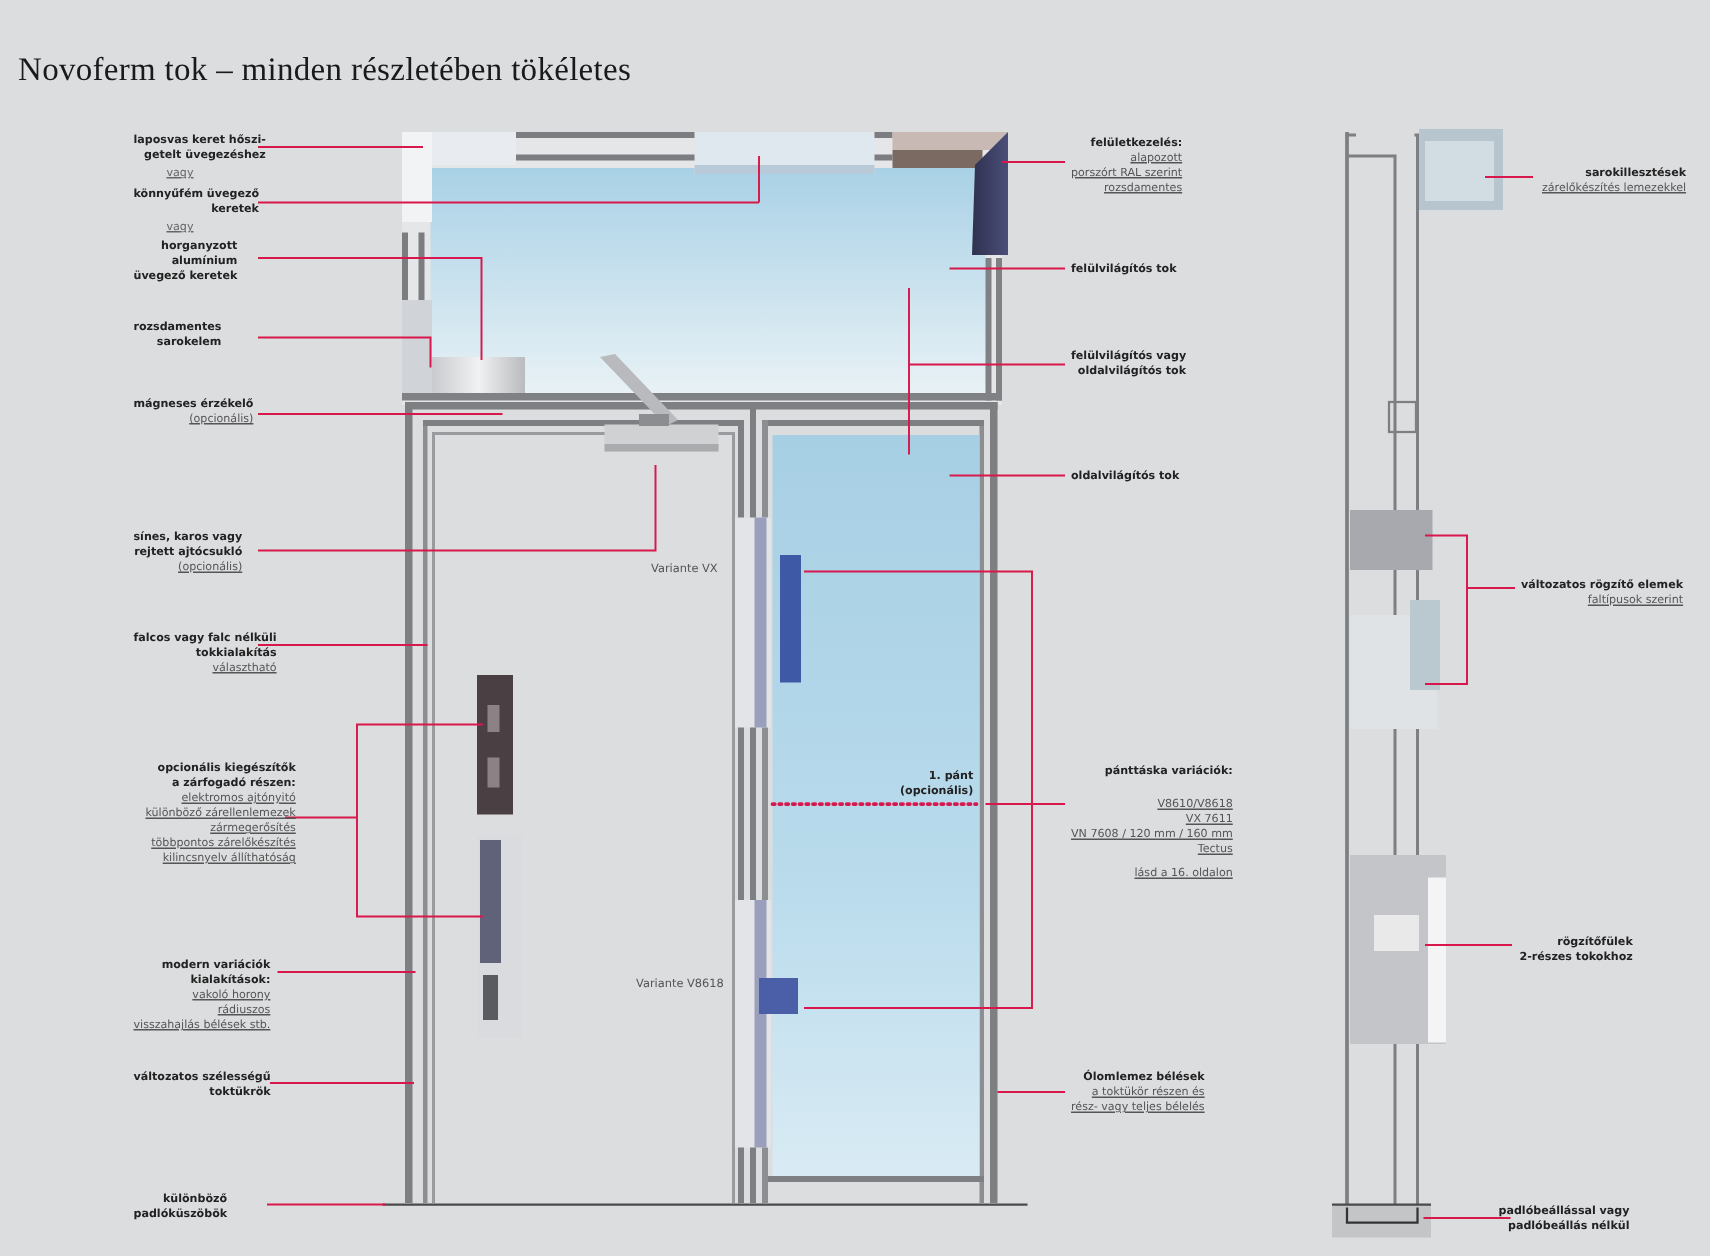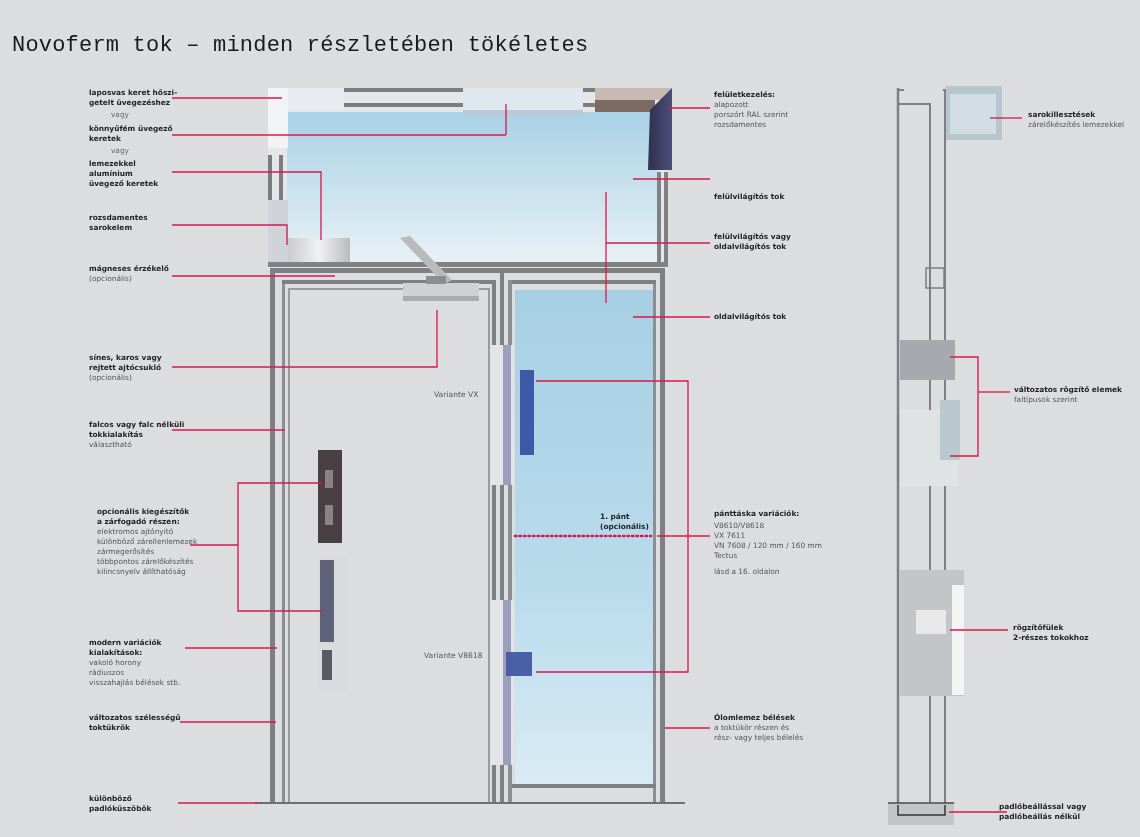--- a/index.html
+++ b/index.html
@@ -1,20 +1,20 @@
 <!DOCTYPE html>
 <html><head>
 <meta charset="utf-8">
 <style>
   html,body{margin:0;padding:0;}
   body{width:1140px;height:837px;background:#dcdddf;position:relative;overflow:hidden;font-family:"DejaVu Sans",sans-serif;}
-  .title{position:absolute;left:12px;top:33px;font-size:22px;color:#1a1a1a;font-family:Liberation Mono, monospace;letter-spacing:0.2px;}
-  .lbl{position:absolute;font-size:7.4px;line-height:10px;color:#555;white-space:nowrap;}
+  .title{position:absolute;left:12px;top:33px;font-size:22px;color:#1a1a1a;font-family:Liberation Serif, serif;letter-spacing:0.2px;}
+  .lbl{position:absolute;font-size:7.4px;line-height:10px;color:#555;white-space:nowrap;text-align:right;}
   .lbl b{display:block;color:#222;font-weight:bold;}
-  .lbl span{display:block;}
+  .lbl span{display:block;text-decoration:underline;}
   .lbl .vagy{padding-left:22px;color:#666;}
   svg.diagram{position:absolute;left:0;top:0;}
   .vlabel{position:absolute;font-size:7.6px;color:#555;white-space:nowrap;}
 </style>
 </head>
 <body>
 
 <div class="title">Novoferm tok – minden részletében tökéletes</div>
 
 <svg class="diagram" width="1140" height="837">
@@ -164,21 +164,21 @@
     <span class="vagy">vagy</span>
   </div>
 <div class="lbl" style="left:89px;top:124px">
   <b>könnyűfém üvegező</b>
   <b>keretek</b>
 </div>
 <div class="lbl" style="left:89px;top:146px">
     <span class="vagy">vagy</span>
   </div>
 <div class="lbl" style="left:89px;top:159px">
-  <b>lemezekkel</b>
+  <b>horganyzott</b>
   <b>alumínium</b>
   <b>üvegező keretek</b>
 </div>
 <div class="lbl" style="left:89px;top:213px">
   <b>rozsdamentes</b>
   <b>sarokelem</b>
 </div>
 <div class="lbl" style="left:89px;top:264px">
   <b>mágneses érzékelő</b>
   <span>(opcionális)</span>
@@ -211,45 +211,45 @@
 </div>
 <div class="lbl" style="left:89px;top:713px">
   <b>változatos szélességű</b>
   <b>toktükrök</b>
 </div>
 <div class="lbl" style="left:89px;top:794px">
   <b>különböző</b>
   <b>padlóküszöbök</b>
 </div>
 
-<div class="vlabel" style="left:434px;top:390px">Variante VX</div>
+<div class="vlabel" style="left:434px;top:374px">Variante VX</div>
 <div class="vlabel" style="left:424px;top:651px">Variante V8618</div>
 <div class="lbl" style="left:600px;top:512px">
   <b>1. pánt</b>
   <b>(opcionális)</b>
 </div>
 
 <div class="lbl" style="left:714px;top:90px">
   <b>felületkezelés:</b>
   <span>alapozott</span>
   <span>porszórt RAL szerint</span>
   <span>rozsdamentes</span>
 </div>
-<div class="lbl" style="left:714px;top:192px">
+<div class="lbl" style="left:714px;top:174px">
   <b>felülvilágítós tok</b>
 </div>
 <div class="lbl" style="left:714px;top:232px">
   <b>felülvilágítós vagy</b>
   <b>oldalvilágítós tok</b>
 </div>
 <div class="lbl" style="left:714px;top:312px">
   <b>oldalvilágítós tok</b>
 </div>
 <div class="lbl" style="left:714px;top:509px">
-  <b style="margin-bottom:2px">pánttáska variációk:</b>
+  <b style="margin-bottom:12px">pánttáska variációk:</b>
   <span>V8610/V8618</span>
   <span>VX 7611</span>
   <span>VN 7608 / 120 mm / 160 mm</span>
   <span>Tectus</span>
   <span style="height:6px"></span>
   <span>lásd a 16. oldalon</span>
 </div>
 <div class="lbl" style="left:714px;top:713px">
   <b>Ólomlemez bélések</b>
   <span>a toktükör részen és</span>

